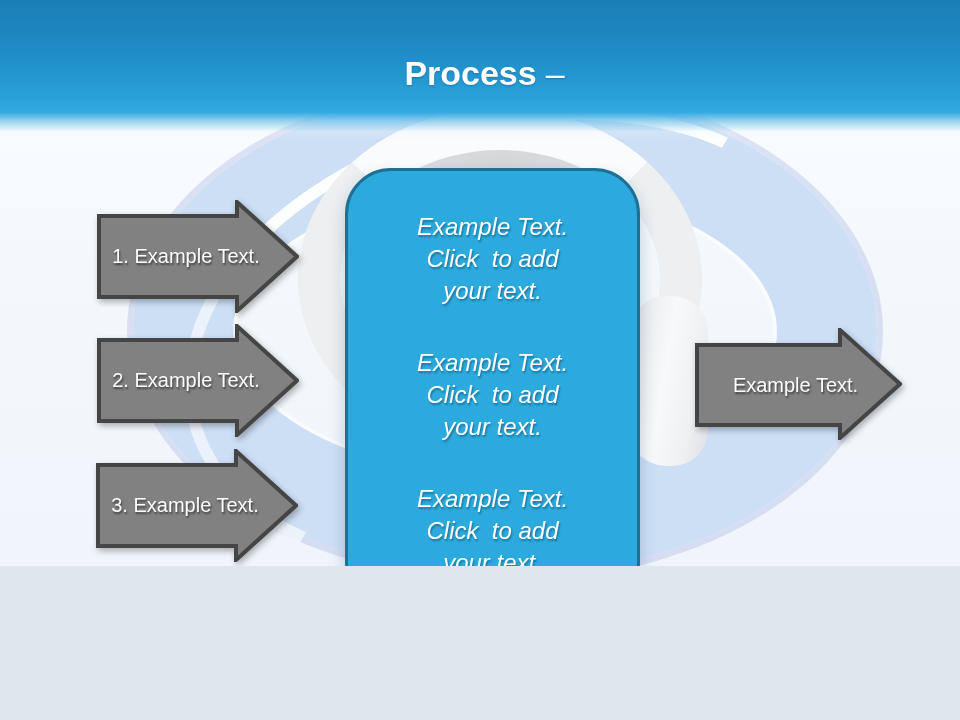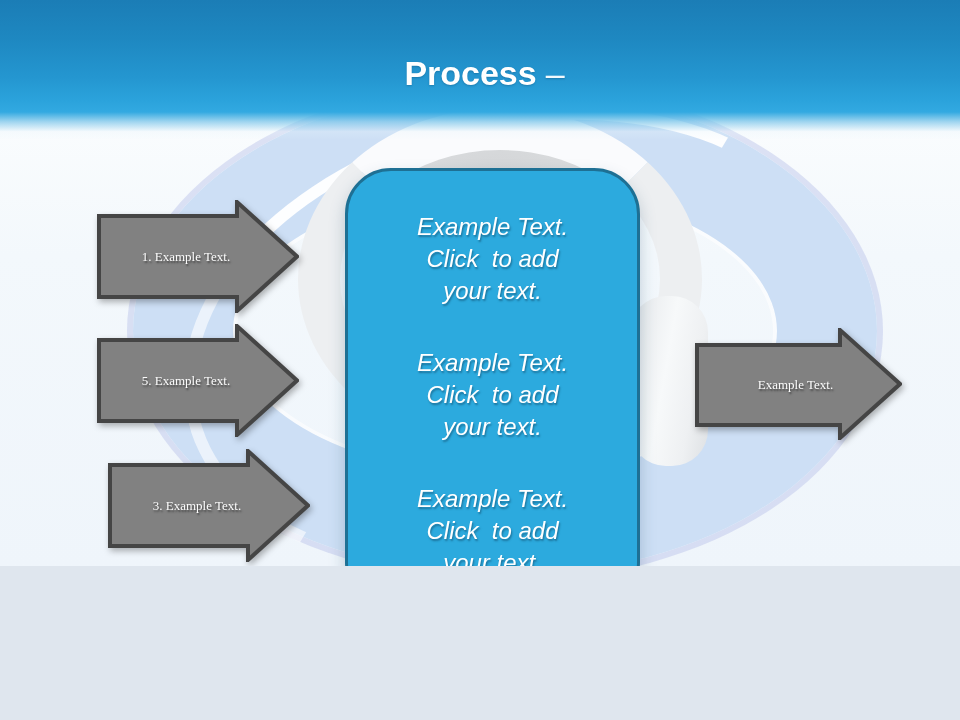--- a/index.html
+++ b/index.html
@@ -57,27 +57,26 @@
     text-shadow:0 1px 2px rgba(0,40,70,.25);
   }
   .title-lead{font-weight:700;}
   .title-dash,.title-tail{font-weight:400;color:#f2f9fd;}
   
   .arrow{position:absolute;z-index:3;}
   .arrow svg{display:block;filter:drop-shadow(2px 3px 3px rgba(0,0,0,.3));}
   .arrow polygon{fill:var(--arrow-fill,#818181);stroke:var(--arrow-border,#454545);stroke-width:4;stroke-linejoin:miter;}
   .arrow-label{
     position:absolute;display:flex;align-items:center;justify-content:center;
-    font-size:13px;color:#fcfcfc;text-shadow:1px 2px 2px rgba(0,0,0,.5);
+    font-size:20px;color:#fcfcfc;text-shadow:1px 2px 2px rgba(0,0,0,.5);
     white-space:pre-wrap;
-    font-family:Liberation Serif, serif;
   }
   .arrow-l1{left:97px;top:200px;}
   .arrow-l2{left:97px;top:324px;}
-  .arrow-l3{left:108px;top:449px;}
+  .arrow-l3{left:96px;top:449px;}
   .arrow-left .arrow-label{left:8px;right:32px;top:16px;bottom:16px;}
   .arrow-right{left:695px;top:328px;}
   .arrow-right .arrow-label{left:14px;right:20px;top:17px;bottom:15px;}
   
   .center-box{
     position:absolute;left:345px;top:168px;width:295px;height:440px;z-index:4;
     background:var(--box-fill,#2caade);
     border:3px solid var(--box-border,#1e7094);border-radius:46px;box-sizing:border-box;
     box-shadow:0 8px 16px rgba(50,90,120,.28);
   }
@@ -117,21 +116,21 @@
     <svg width="202" height="113" viewBox="0 0 202 113">
       <polygon points="2,16 140,16 140,2 200,56.5 140,111 140,97 2,97"></polygon>
     </svg>
     <div class="arrow-label">1. Example Text.</div>
   </div>
 
   <div class="arrow arrow-left arrow-l2">
     <svg width="202" height="113" viewBox="0 0 202 113">
       <polygon points="2,16 140,16 140,2 200,56.5 140,111 140,97 2,97"></polygon>
     </svg>
-    <div class="arrow-label">5. Example Text.</div>
+    <div class="arrow-label">2. Example Text.</div>
   </div>
 
   <div class="arrow arrow-left arrow-l3">
     <svg width="202" height="113" viewBox="0 0 202 113">
       <polygon points="2,16 140,16 140,2 200,56.5 140,111 140,97 2,97"></polygon>
     </svg>
     <div class="arrow-label">3. Example Text.</div>
   </div>
 
   <div class="arrow arrow-right">

